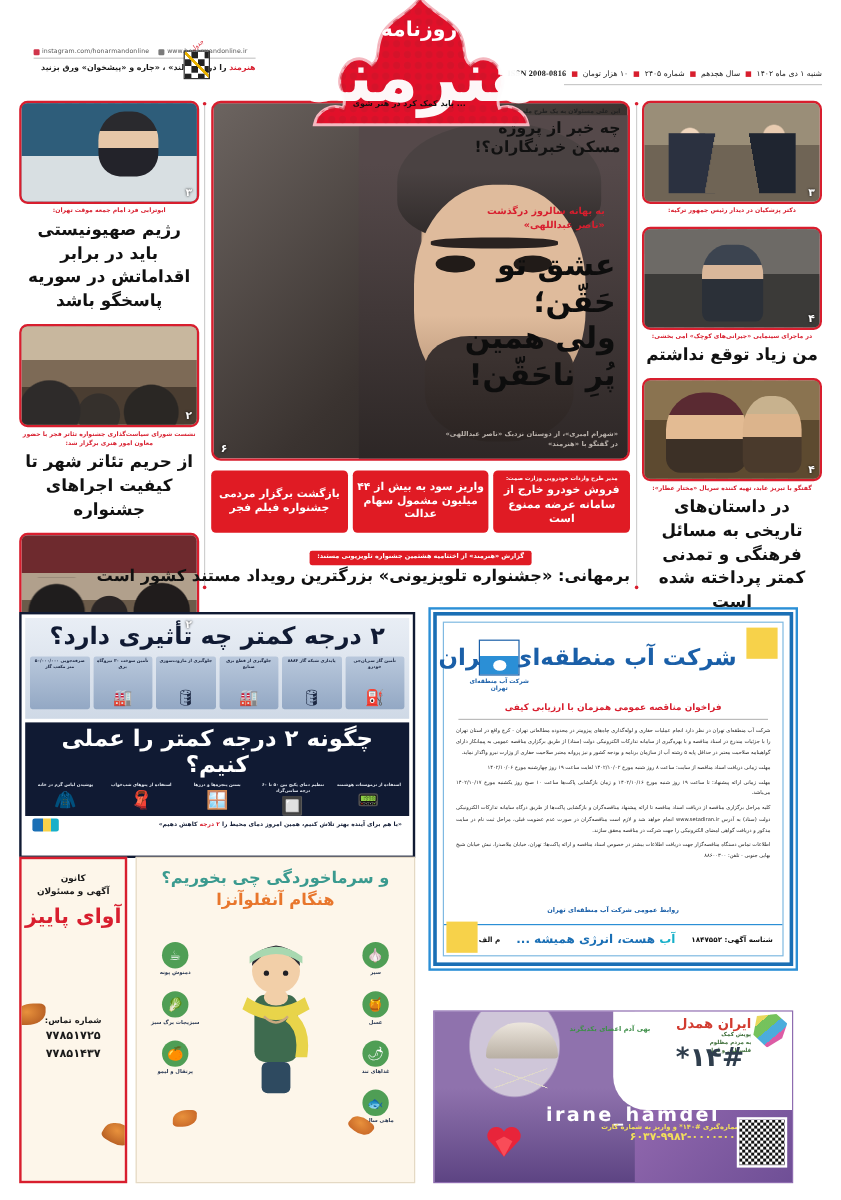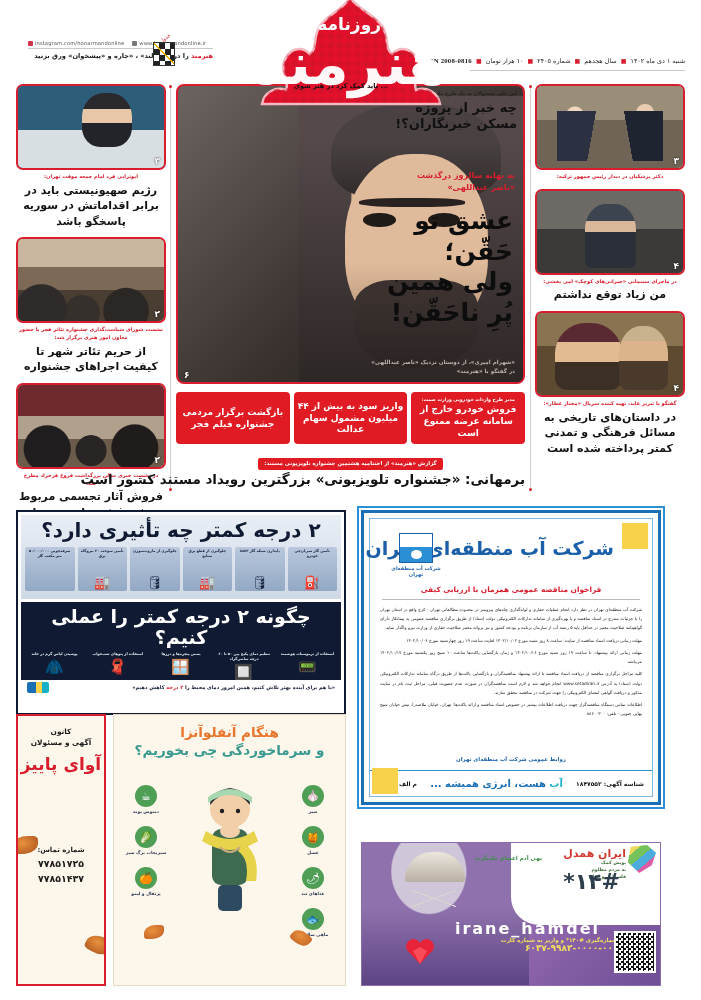--- a/index.html
+++ b/index.html
@@ -132,21 +132,21 @@
     position: absolute; right: 4px; bottom: 2px;
     color: #fff; font-size: 9px; font-weight: bold;
     text-shadow: 0 0 2px #000;
     z-index: 3;
   }
   .nc-kicker {
     font-size: 5.1px; color: #d81e2e; text-align: center;
     padding: 3px 2px 2px; line-height: 1.5; font-weight: bold;
   }
   .nc-title {
-    font-size: 11px; font-weight: bold; color: #111;
+    font-size: 14px; font-weight: bold; color: #111;
     text-align: center; line-height: 1.42; padding: 0 2px 2px;
   }
 
   
   .ph { position: absolute; inset: 0; }
   .ph-hand {
     background:
       radial-gradient(circle at 26% 36%, #f0d6bd 0 7%, transparent 8%),
       radial-gradient(circle at 74% 33%, #e8cbb0 0 7%, transparent 8%),
       linear-gradient(180deg, #9a8e78 0 42%, #6f6455 42% 100%),
@@ -267,21 +267,21 @@
     direction: rtl; text-align: right; z-index: 4;
   }
   .ltk-sub {
     font-size: 5px; color: #222; line-height: 1.5; font-weight: bold;
   }
   .ltk-title {
     font-size: 13px; font-weight: bold; color: #111;
     line-height: 1.28; padding-top: 2px;
   }
   .lead-mid {
-    position: absolute; right: 8px; top: 84px; width: 160px;
+    position: absolute; right: 19px; top: 84px; width: 160px;
     direction: rtl; text-align: right; z-index: 4;
   }
   .lm-kicker {
     font-size: 8px; color: #d81e2e; font-weight: bold; line-height: 1.5;
   }
   .lead-head {
     position: absolute; right: 10px; top: 120px; width: 175px;
     direction: rtl; text-align: right; z-index: 4;
   }
   .lead-head .ln {
@@ -893,22 +893,22 @@
       <div class="ib-foot">
         <span class="txt">
           <span>«با هم برای آینده بهتر تلاش کنیم، همین امروز دمای محیط را </span><span class="red">۲ درجه</span><span> کاهش دهیم»</span>
         </span>
         <span class="logo"></span>
       </div>
     </div>
 
     <div class="info-flu" style="left:113px;width:233px;bottom:16px;height:272px;">
       <div class="flu-t1">
+        <div><span class="teal">و سرماخوردگی چی بخوریم؟</span></div>
         <div><span class="orange">هنگام آنفلوآنزا</span></div>
-        <div><span class="teal">و سرماخوردگی چی بخوریم؟</span></div>
       </div>
       <div class="flu-scene">
         <div class="flu-badges-r">
           <div class="flu-badge">
             <div class="circ">🧄</div>
             <div class="cap">سیر</div>
           </div>
           <div class="flu-badge">
             <div class="circ">🍯</div>
             <div class="cap">عسل</div>

